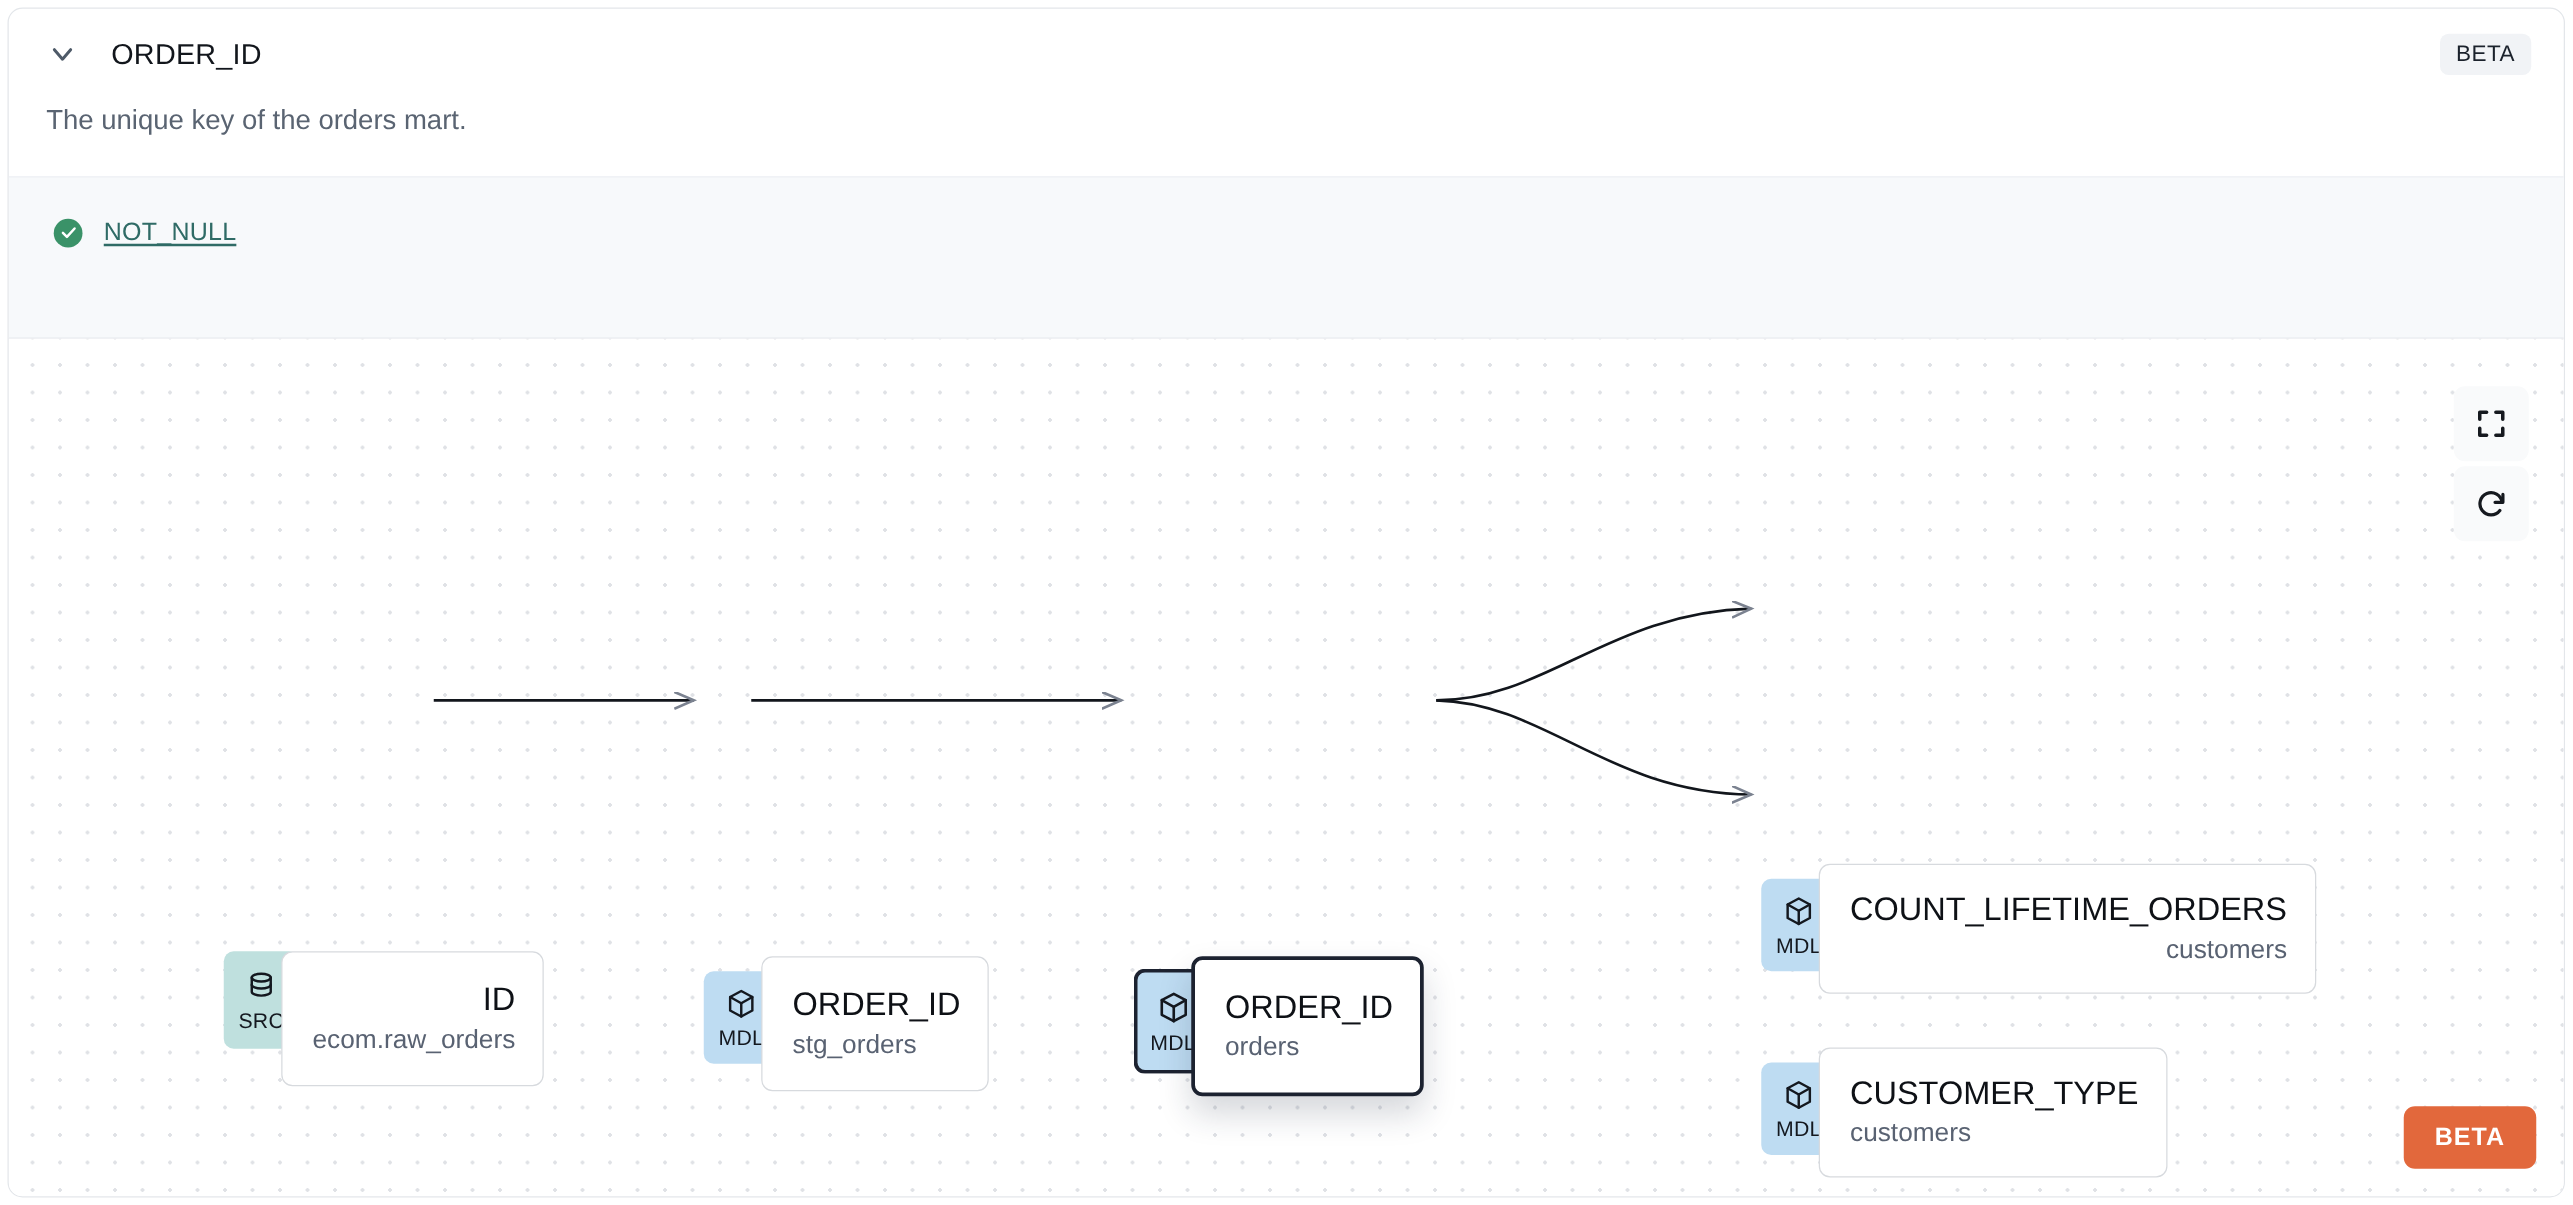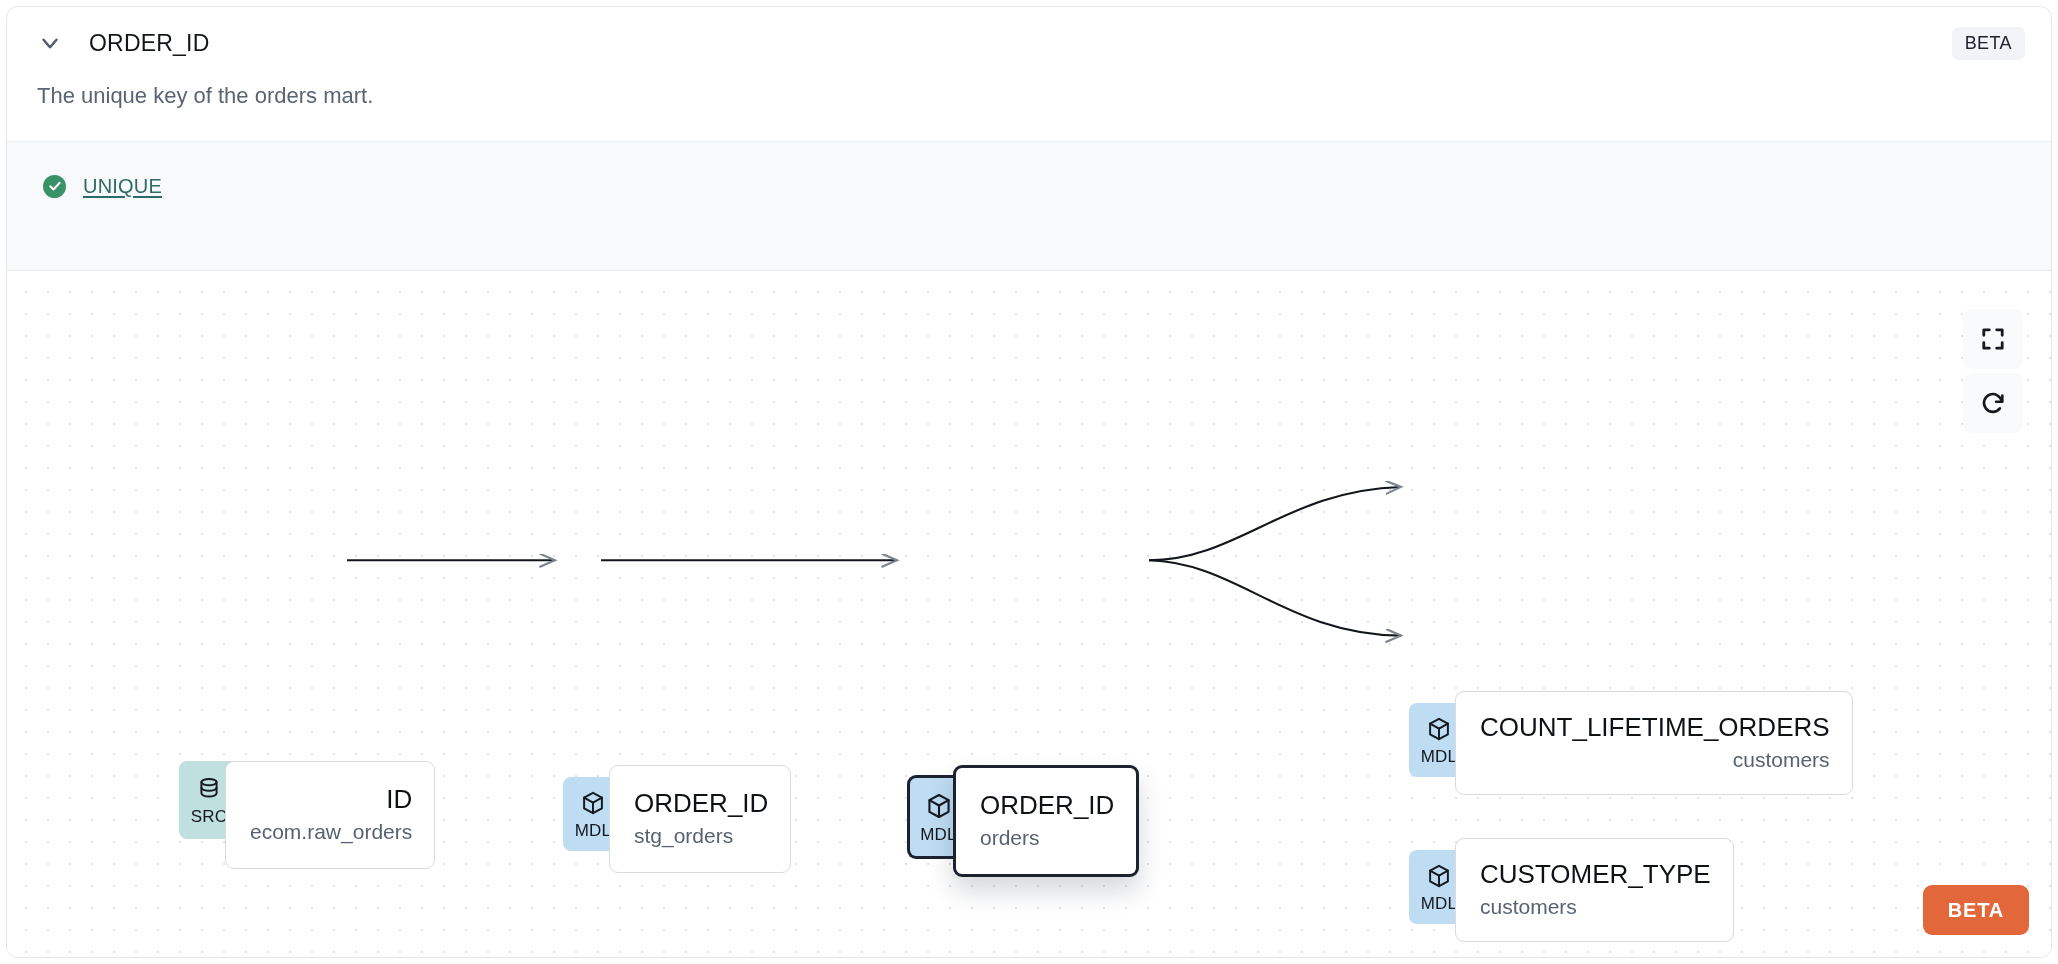--- a/index.html
+++ b/index.html
@@ -250,29 +250,29 @@
       </svg>
     </div>
     <div class="col-title">ORDER_ID</div>
     <div class="type-badge">BETA</div>
   </div>
 
   <div class="desc">The unique key of the orders mart.</div>
 
   <div class="tests">
 
-
     <div class="test-row">
       <span class="check-icon">
         <svg width="14" height="14" viewBox="0 0 24 24" fill="none" stroke="#ffffff" stroke-width="3.4" stroke-linecap="round" stroke-linejoin="round">
           <polyline points="4 12.5 9.5 18 20 6.5"></polyline>
         </svg>
       </span>
-      <a class="test-link">UNIQUE</a>
-    </div>
+      <a class="test-link">NOT_NULL</a>
+    </div>
+
 
   </div>
 
   <div class="canvas">
 
     <svg class="edges" viewBox="0 0 2044 683" preserveAspectRatio="none">
       <defs>
         <marker id="arw" markerWidth="9" markerHeight="9" refX="7.4" refY="3.2" orient="auto" markerUnits="strokeWidth">
           <path d="M0,0 L7.4,3.2 L0,6.4" fill="none" stroke="#7b8290" stroke-width="1"></path>
         </marker>

